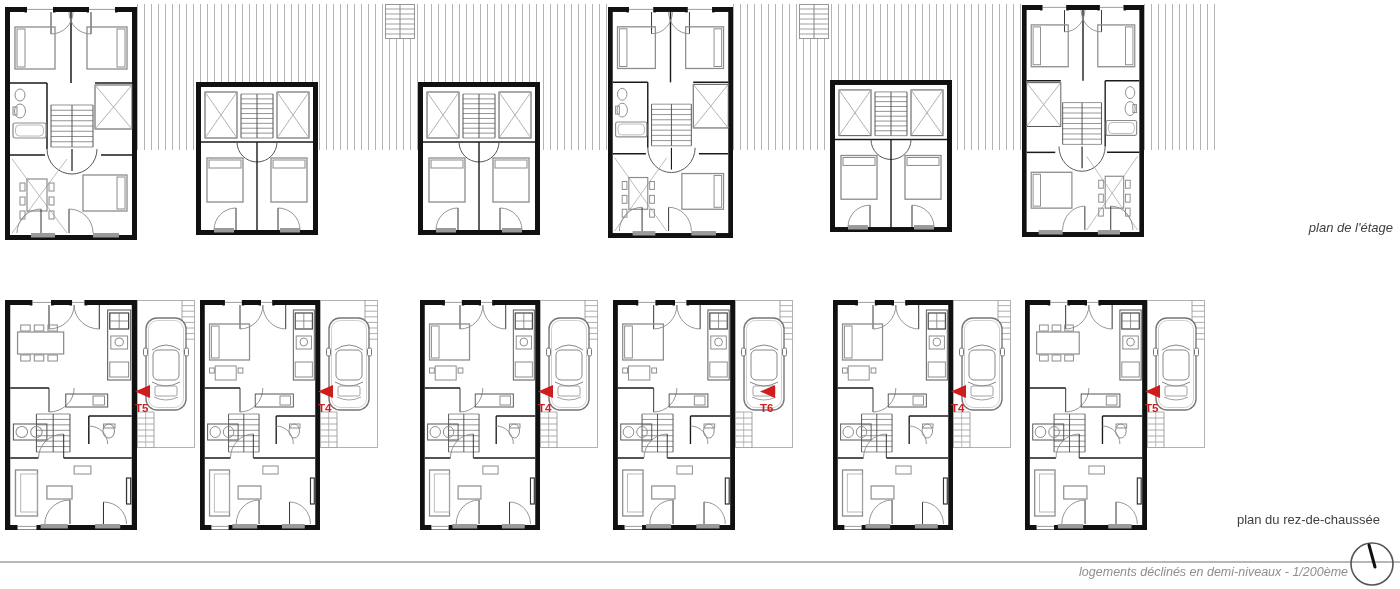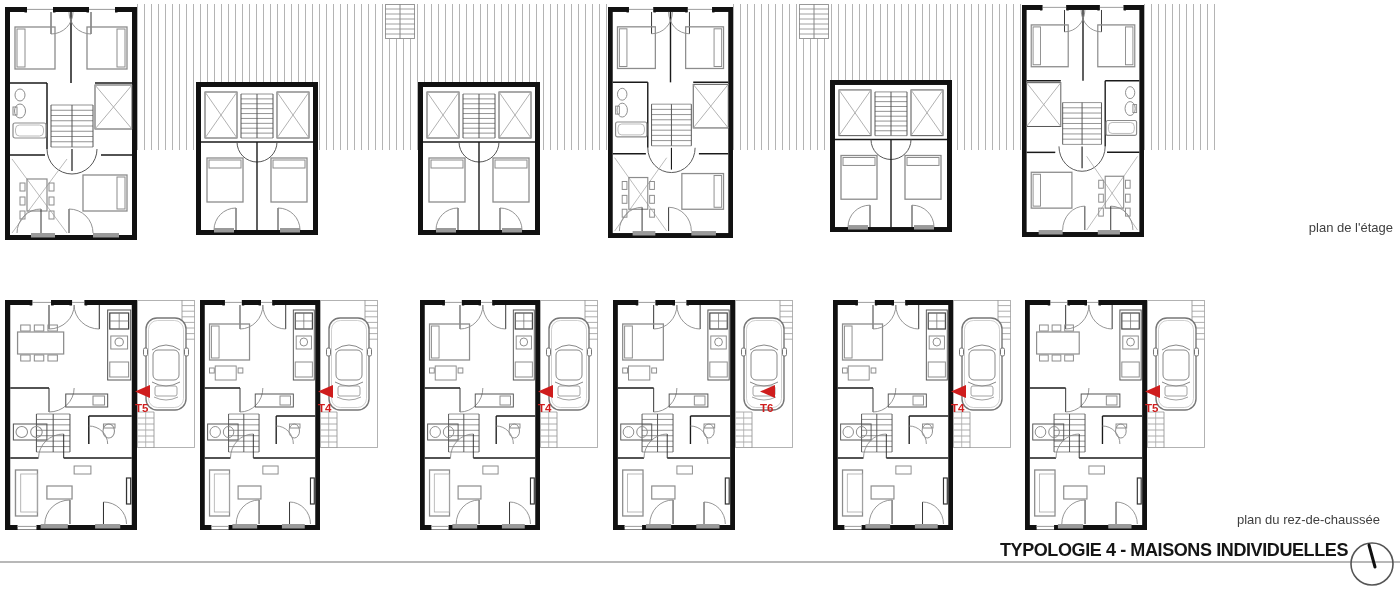--- a/index.html
+++ b/index.html
@@ -1007,23 +1007,23 @@
           <rect x="86" y="224" width="24" height="4.5" fill="#9a9a9a" stroke="none" stroke-width="0" rx="0"></rect>
           <rect x="12" y="224" width="18" height="5.5" fill="#fff" stroke="none" stroke-width="0" rx="0"></rect>
           <line x1="12" y1="226.4" x2="30" y2="226.4" stroke="#9a9a9a" stroke-width="1"></line>
         </g>
       </svg>
       <div class="marker" style="position: absolute; left: 1145px; top: 384px;"><svg width="16" height="13" viewBox="0 0 16 13">
           <polygon points="0,6.5 15,0 15,13" fill="#cf1d1d"></polygon>
         </svg><div class="lbl" style="color: rgb(207, 29, 29);">T5</div></div>
     </div>
 
-  <div class="caption" style="top:220px;right:7px;">plan de l'étage</div>
+  <div class="caption" style="top:220px;right:7px;font-style:italic;">plan de l'étage</div>
   <div class="caption" style="top:512px;right:20px;">plan du rez-de-chaussée</div>
 
   <div id="rule"></div>
-  <div id="title">TYPOLOGIE 4 - MAISONS INDIVIDUELLES</div>
+  <div id="subtitle">logements déclinés en demi-niveaux - 1/200ème</div>
 
   <svg id="compass" width="48" height="48" viewBox="0 0 48 48">
     <circle cx="24" cy="23" r="21" fill="none" stroke="#555" stroke-width="1.6"></circle>
     <line x1="21" y1="4" x2="27" y2="26" stroke="#111" stroke-width="3" stroke-linecap="round"></line>
   </svg>
 </div>
 
 </body></html>

